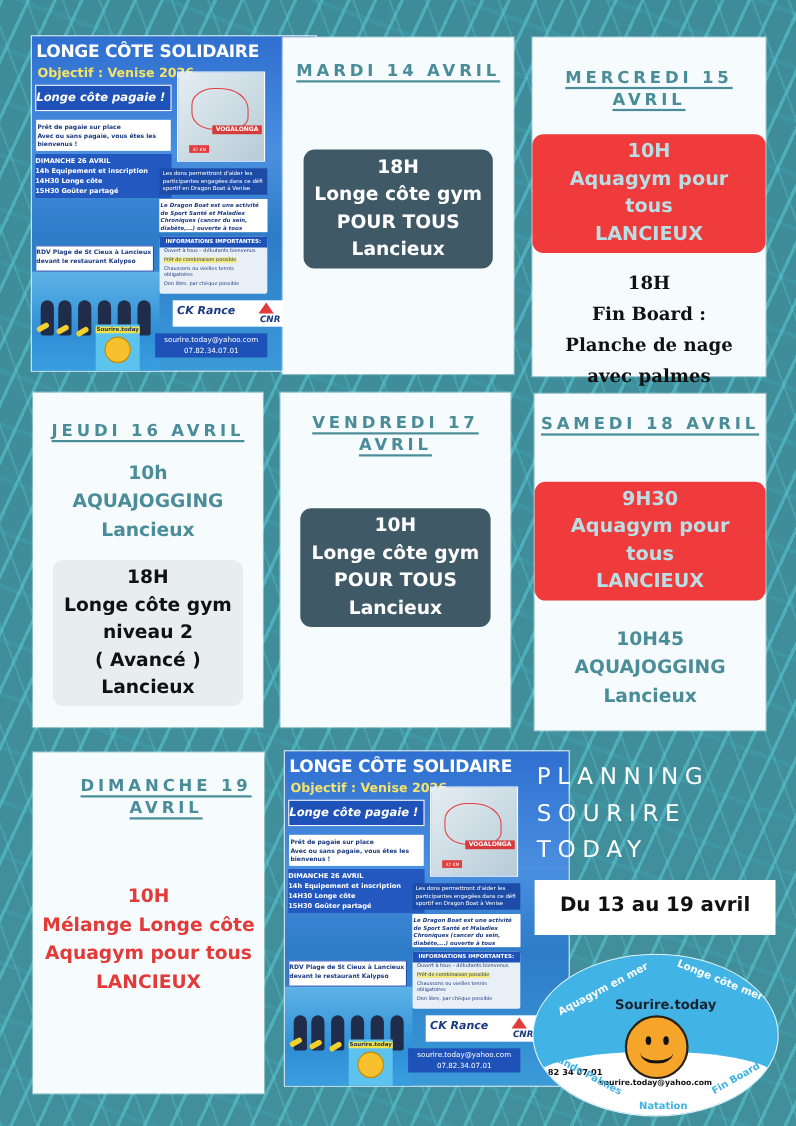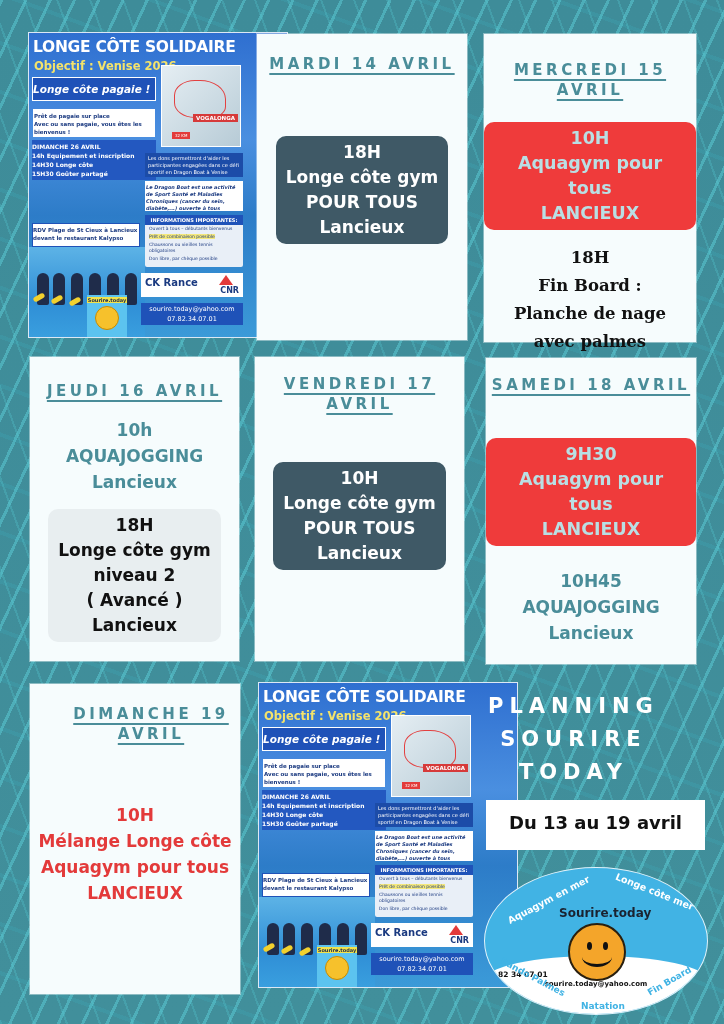--- a/index.html
+++ b/index.html
@@ -72,34 +72,34 @@
   .poster .p-rdv { left: 3px; top: 190px; width: 108px; height: 24px; background: #fff; color: #1b3a80; font-size: 5.5px; line-height: 8px; border: 1px solid #1f52b8; padding-top: 2px; }
   .poster .p-dragon { left: 116px; top: 148px; width: 98px; height: 30px; background: #fff; color: #1b3a80; font-style: italic; font-size: 5px; line-height: 7px; padding-top: 2px; }
   .poster .p-info { position: absolute; left: 116px; top: 182px; width: 98px; height: 52px; background: #e9eff7; border-radius: 2px; }
   .poster .p-info .hdr { background: #1f52b8; color: #fff; font-size: 5px; font-weight: bold; padding: 2px; text-align: center; }
   .poster .p-info .it { font-size: 4.5px; color: #1b3a80; text-align: left; padding: 1px 4px; line-height: 6px; }
   .poster .p-info .it.hl span { background: #f5e87a; }
   .poster .p-water { position: absolute; left: 0; top: 214px; width: 116px; height: 92px; background: linear-gradient(180deg, #5db3e6, #2f8ed6 60%, #3aa0df); }
   .poster .p-people { position: absolute; left: 4px; top: 232px; width: 110px; height: 40px; }
   .poster .p-people .person { position: absolute; bottom: 0; width: 12px; height: 32px; background: #1f2c4a; border-radius: 6px 6px 2px 2px; }
   .poster .p-people .paddle { position: absolute; width: 12px; height: 5px; background: #f2d12e; border-radius: 3px; transform: rotate(-30deg); }
-  .poster .p-logos { position: absolute; left: 112px; top: 240px; width: 102px; height: 24px; background: #fff; }
+  .poster .p-logos { position: absolute; left: 128px; top: 240px; width: 102px; height: 24px; background: #fff; font-style: italic; }
   .poster .p-logos .ck { position: absolute; left: 4px; top: 4px; font-size: 10px; font-weight: bold; color: #1b3a80; }
   .poster .p-logos .cnr { position: absolute; right: 4px; top: 4px; font-size: 8px; font-weight: bold; color: #1b3a80; }
   .poster .p-logos .sail { position: absolute; right: 10px; top: 2px; width: 0; height: 0; border-left: 7px solid transparent; border-right: 7px solid transparent; border-bottom: 10px solid #e33a3a; }
   .poster .p-contact { position: absolute; left: 112px; top: 270px; width: 102px; height: 22px; background: #1f52b8; color: #fff; font-size: 6.5px; text-align: center; line-height: 10px; padding-top: 1px; }
   .poster .p-logo-sq { position: absolute; left: 58px; top: 262px; width: 40px; height: 44px; background: #5cc3ef; }
   .poster .p-logo-sq .lbl { color: #1a2a50; font-size: 5px; font-weight: bold; text-align: center; margin-top: 2px; background: #f2e24a; }
   .poster .p-logo-sq .smile { width: 24px; height: 24px; margin: 3px auto 0; border-radius: 50%; background: #f6c12c; border: 1px solid #c78a00; }
 
   
   .planning-title {
     position: absolute; left: 488px; top: 690px;
-    color: #ffffff; font-weight: bold; font-size: 21px; letter-spacing: 6px; line-height: 33px;
-    white-space: pre-line; font-family: "DejaVu Sans", sans-serif; text-align: center;
+    color: #ffffff; font-weight: normal; font-size: 21px; letter-spacing: 6px; line-height: 33px;
+    white-space: pre-line; font-family: "DejaVu Sans", sans-serif;
   }
   .date-box {
     position: absolute; left: 486px; top: 800px; width: 219px; height: 50px;
     background: #ffffff; color: #111; font-weight: bold; font-size: 18px; line-height: 46px; text-align: center;
   }
   .badge {
     position: absolute; left: 484px; top: 867px; width: 224px; height: 148px;
     border-radius: 50%; background: #41b3e4; overflow: hidden; border: 1px solid #dff2fa;
   }
   .badge .bottom { position: absolute; left: 0; top: 88px; width: 100%; height: 80px; background: #ffffff; border-radius: 50% 50% 0 0 / 30% 30% 0 0; }

